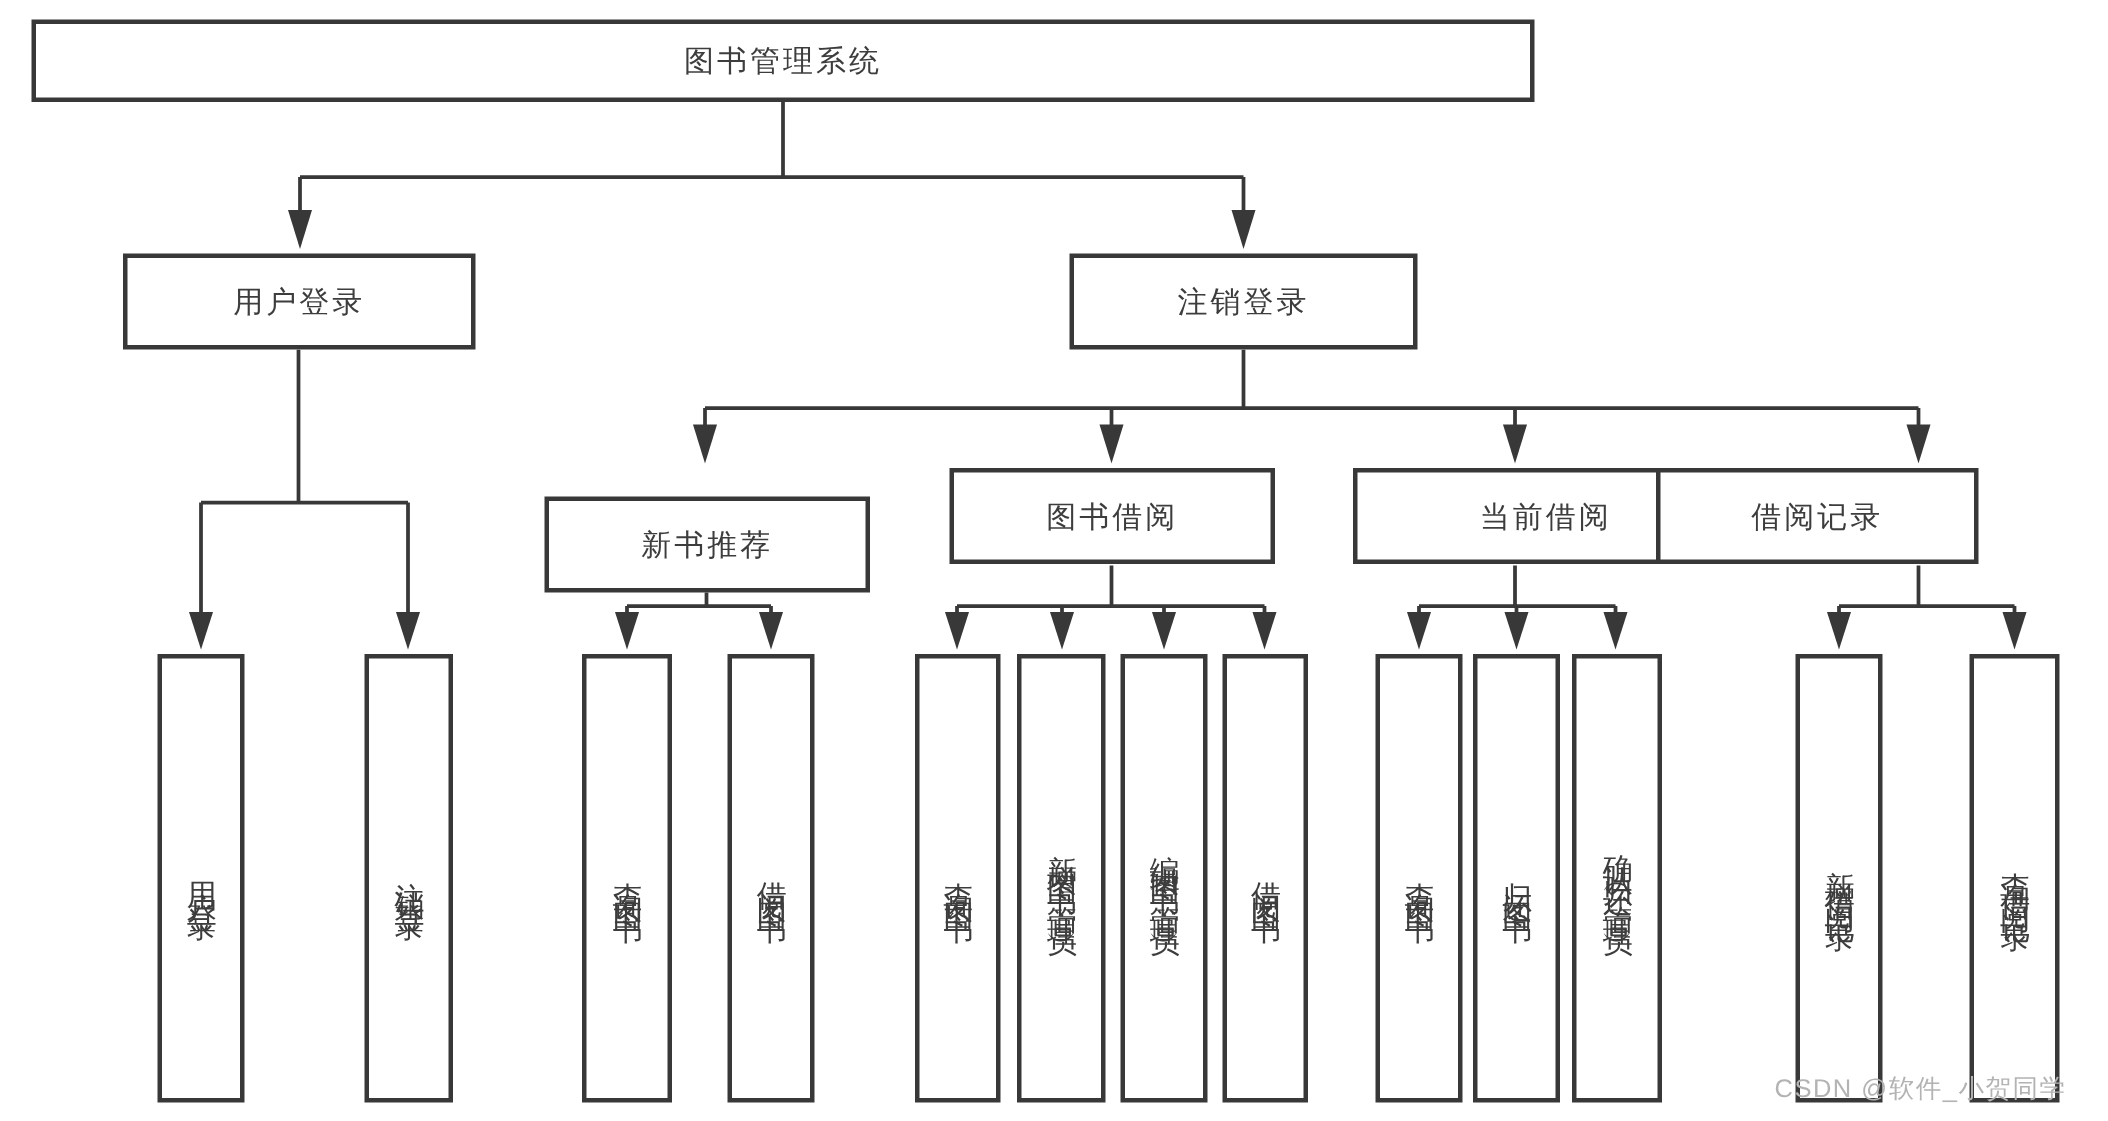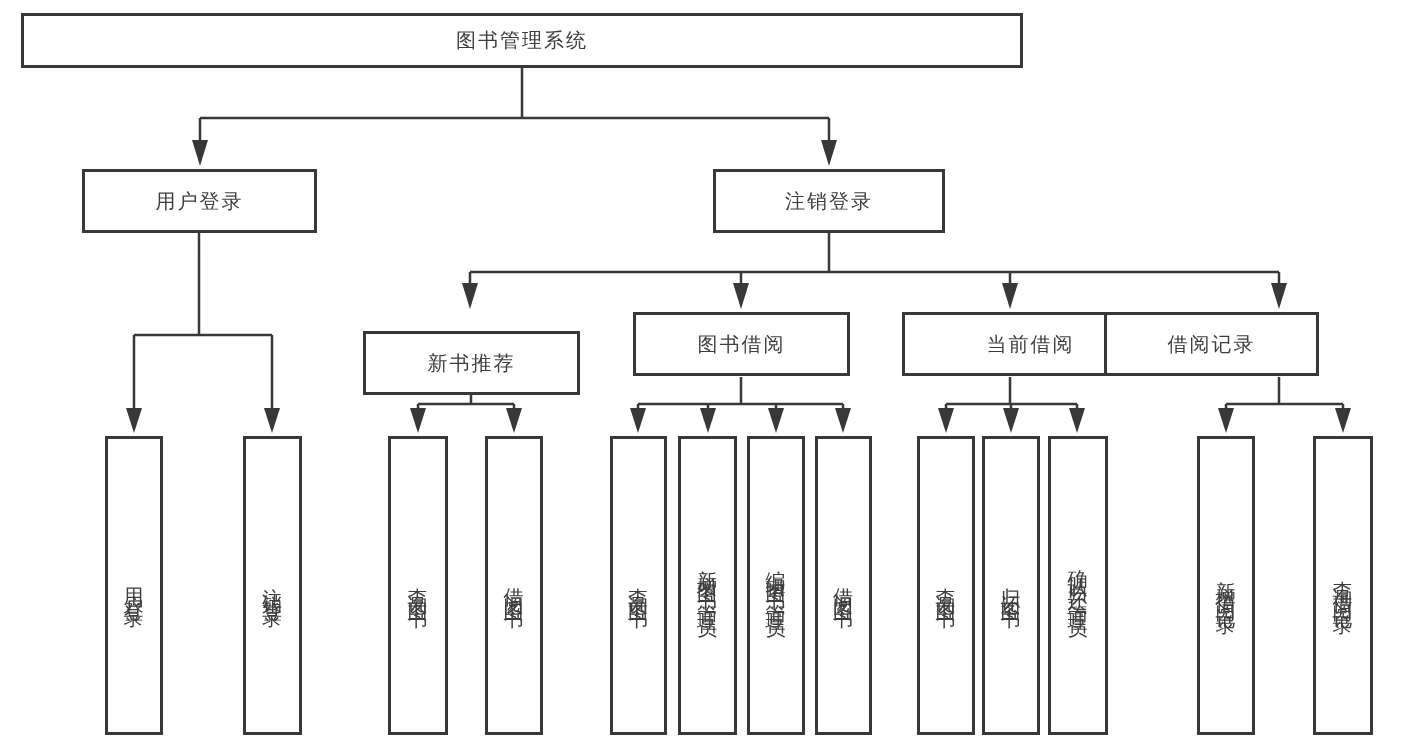--- a/index.html
+++ b/index.html
@@ -109,13 +109,14 @@
   <div class="node leaf" style="left:747px;width:58px;">编辑图书（管理员）</div>
   <div class="node leaf" style="left:815px;width:57px;">借阅图书</div>
 
   <div class="node leaf" style="left:917px;width:58px;">查询图书</div>
   <div class="node leaf" style="left:982px;width:58px;">归还图书</div>
   <div class="node leaf" style="left:1048px;width:60px;">确认归还（管理员）</div>
 
   <div class="node leaf" style="left:1197px;width:58px;">新增借阅记录</div>
   <div class="node leaf" style="left:1313px;width:60px;">查询借阅记录</div>
 
+  <div class="watermark">CSDN @软件_小贺同学</div>
 </div>
 
 </body></html>

